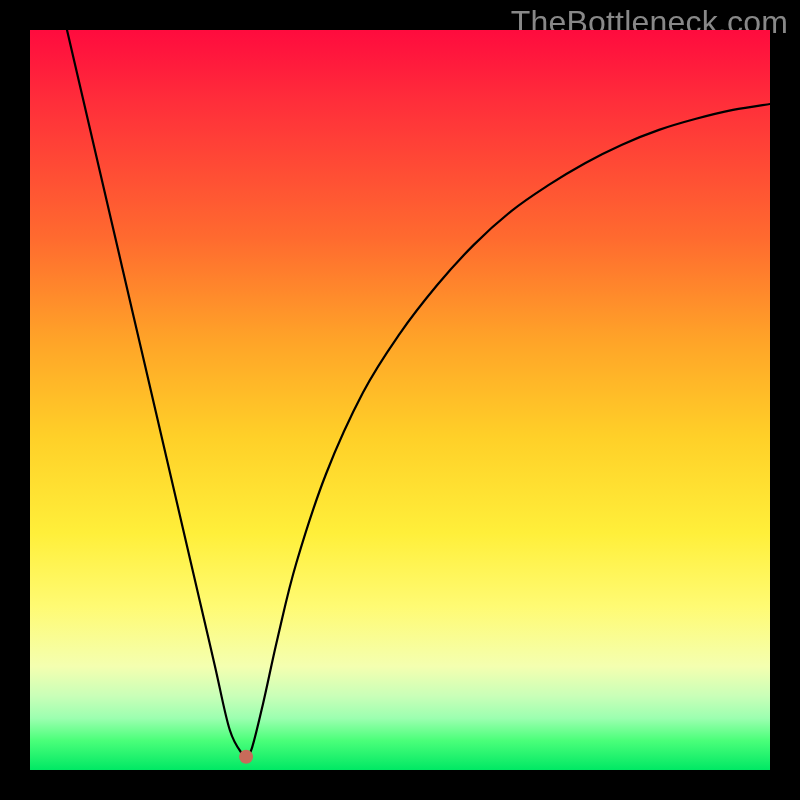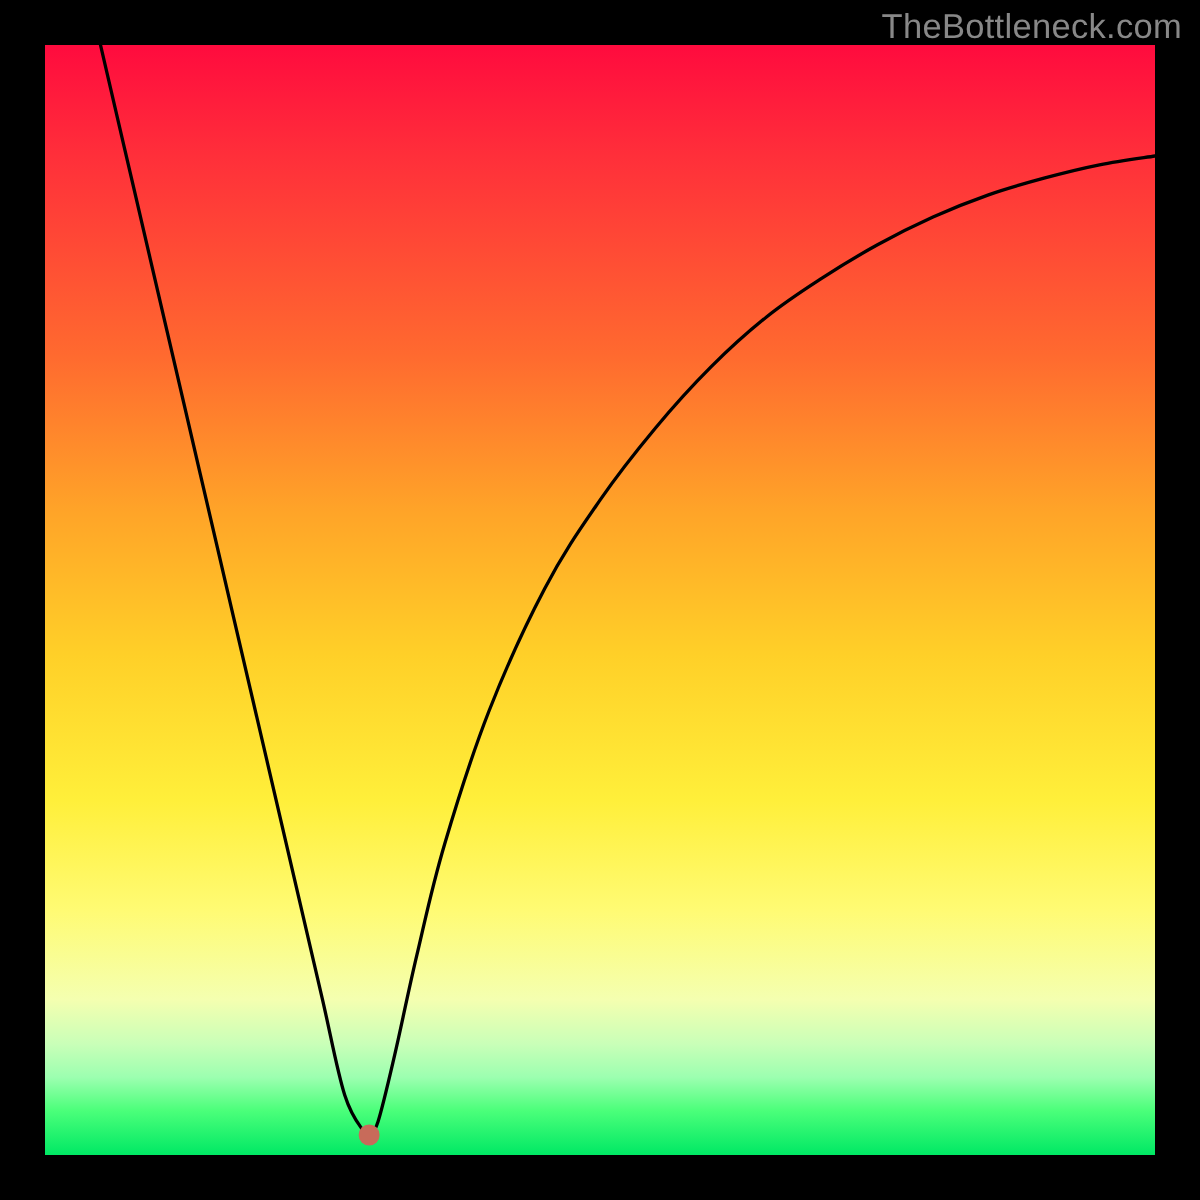--- a/index.html
+++ b/index.html
@@ -45,21 +45,21 @@
     top: 0;
     width: 740px;
     height: 740px;
     pointer-events: none;
   }
   .watermark {
     position: absolute;
     top: 4px;
     right: 12px;
     color: #888;
-    font-size: 23px;
+    font-size: 32px;
     letter-spacing: 0.2px;
     user-select: none;
   }
 </style>
 </head>
 <body>
 
 <div class="frame">
   <div class="watermark">TheBottleneck.com</div>
 

